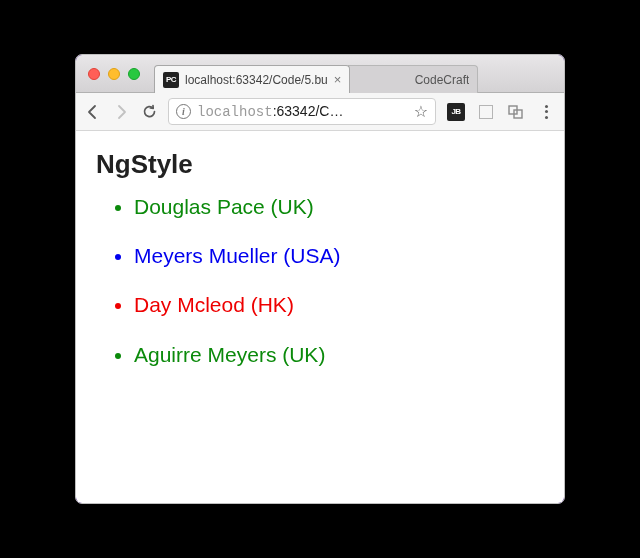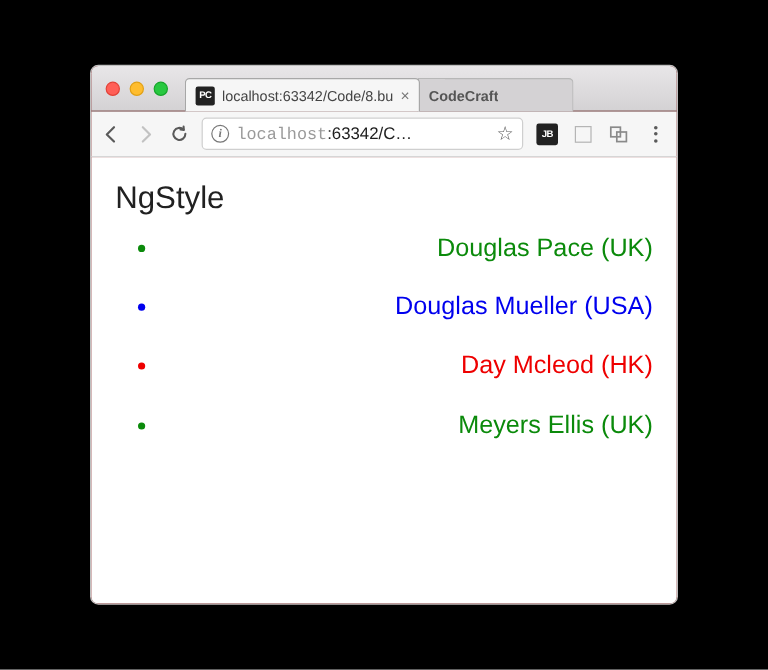--- a/index.html
+++ b/index.html
@@ -8,21 +8,21 @@
       width: 640px;
       height: 558px;
       display: flex;
       align-items: center;
       justify-content: center;
       font-family: -apple-system, BlinkMacSystemFont, "Helvetica Neue", Arial, sans-serif;
     }
     .window {
       width: 490px;
       height: 450px;
-      background: #7f1d1d;
+      background: #4c1d95;
       border-radius: 7px;
       box-shadow: 0 20px 60px rgba(0,0,0,0.5);
       overflow: hidden;
       display: flex;
       flex-direction: column;
       border: 1px solid #bfbfbf;
     }
 
     
     .titlebar {
@@ -78,22 +78,21 @@
       border-right: 1px solid #b7b7b7;
       border-left: 1px solid #b7b7b7;
       border-top-right-radius: 4px;
       border-top-left-radius: 0;
       min-width: 130px;
       top: 1px;
       height: 28px;
       margin-left: -2px;
       z-index: 1;
       color: #555;
-      justify-content: flex-start;
-      font-weight: bold;
+      justify-content: flex-end;
     }
     .favicon {
       width: 16px; height: 16px;
       background: #222;
       color: #fff;
       font-size: 8px;
       font-weight: bold;
       display: flex;
       align-items: center;
       justify-content: center;
@@ -203,53 +202,52 @@
 
     
     .page {
       flex: 1;
       background: #fff;
       padding: 18px 20px;
       overflow: auto;
     }
     .page h2 {
       font-size: 26px;
-      font-weight: 400;
+      font-weight: 700;
       color: #212121;
       margin-bottom: 14px;
     }
     .page ul {
       padding-left: 38px;
     }
     .page li {
       font-size: 21px;
       margin-bottom: 24px;
       line-height: 1.2;
-      text-align: right;
     }
     .c-green { color: #0b8a0b; }
     .c-blue  { color: #0000ee; }
     .c-red   { color: #ee0000; }
     .page li::marker { color: inherit; }
   </style>
 </head>
 <body>
 
 <div class="window">
 
   <div class="titlebar">
     <div class="traffic-lights">
       <div class="tl tl-close"></div>
       <div class="tl tl-min"></div>
       <div class="tl tl-max"></div>
     </div>
     <div class="tabs">
       <div class="tab active">
         <div class="favicon">PC</div>
-        <span class="tab-title">localhost:63342/Code/8.bu</span>
+        <span class="tab-title">localhost:63342/Code/5.bu</span>
         <span class="tab-close">×</span>
       </div>
       <div class="tab inactive">
         <span class="tab-title">CodeCraft</span>
       </div>
     </div>
   </div>
 
   <div class="toolbar">
     <div class="nav-icon">
@@ -293,19 +291,19 @@
           <span></span>
           <span></span>
         </div>
     </div>
   </div>
 
   <div class="page">
     <h2>NgStyle</h2>
     <ul id="people-list">
         <li class="c-green">Douglas Pace (UK)</li>
-        <li class="c-blue">Douglas Mueller (USA)</li>
+        <li class="c-blue">Meyers Mueller (USA)</li>
         <li class="c-red">Day Mcleod (HK)</li>
-        <li class="c-green">Meyers Ellis (UK)</li>
+        <li class="c-green">Aguirre Meyers (UK)</li>
       </ul>
   </div>
 
 </div>
 
 </body></html>

